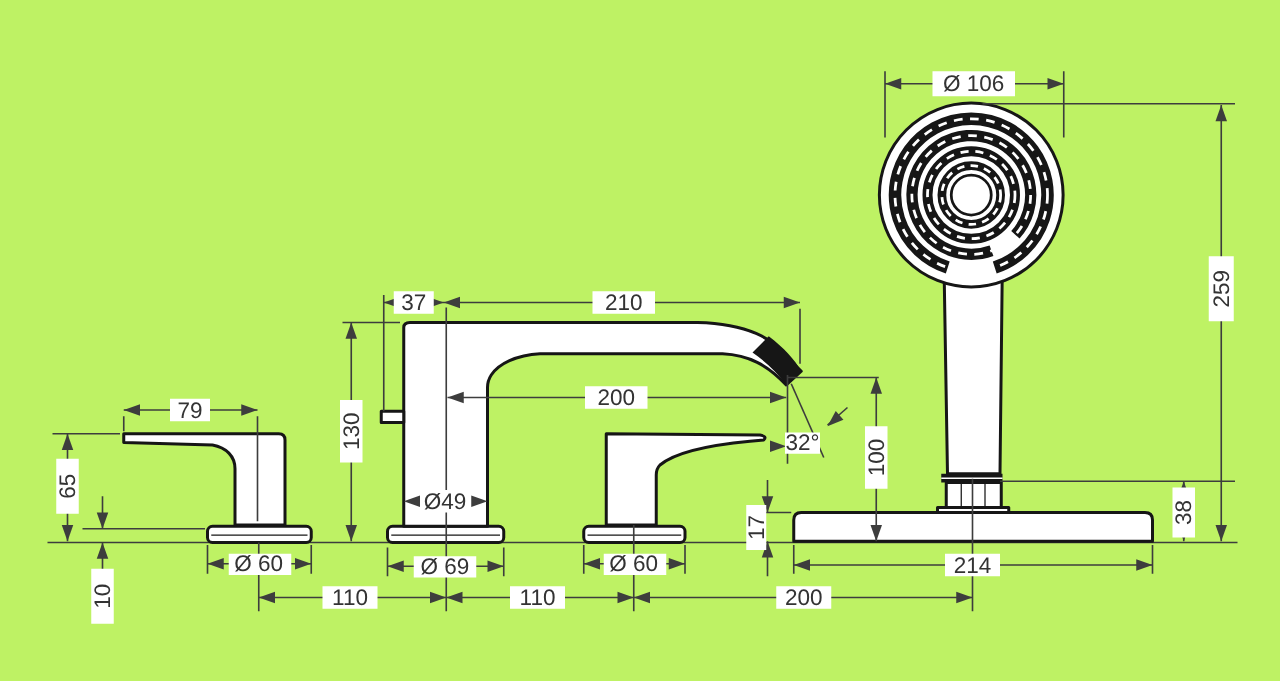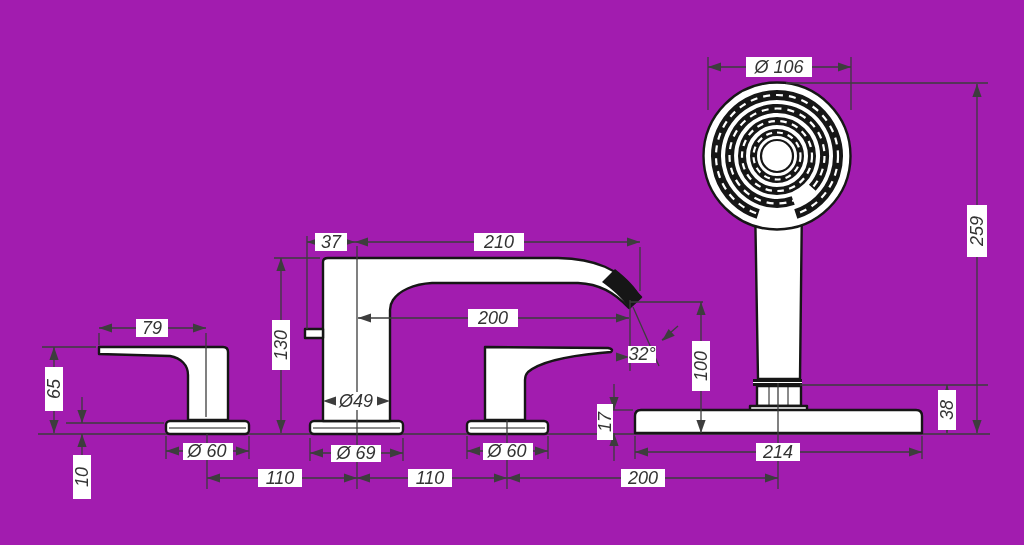--- a/index.html
+++ b/index.html
@@ -1,17 +1,17 @@
 <!DOCTYPE html>
 <html><head>
 <meta charset="utf-8">
 <style>
   html,body{margin:0;padding:0;background:#fff;}
-  .stage{position:relative;width:1024px;height:545px;background:#a21caf;overflow:hidden;
-         font-family:"Liberation Sans", sans-serif;font-style:italic;}
+  .stage{position:relative;width:1024px;height:545px;background:#bef264;overflow:hidden;
+         font-family:"Liberation Sans", sans-serif;}
   svg{position:absolute;left:0;top:0;}
   .dimline{stroke:#3d3d3d;stroke-width:1.3;fill:none;}
   .obj{stroke:#161616;stroke-width:2.4;fill:#ffffff;stroke-linejoin:round;}
   .objthin{stroke:#161616;stroke-width:1;fill:none;}
   .arr{fill:#3d3d3d;}
   .dimtext{font-family:"Liberation Sans", sans-serif;font-size:18px;fill:#333;}
   .bg{fill:#ffffff;}
 </style>
 </head>
 <body>

